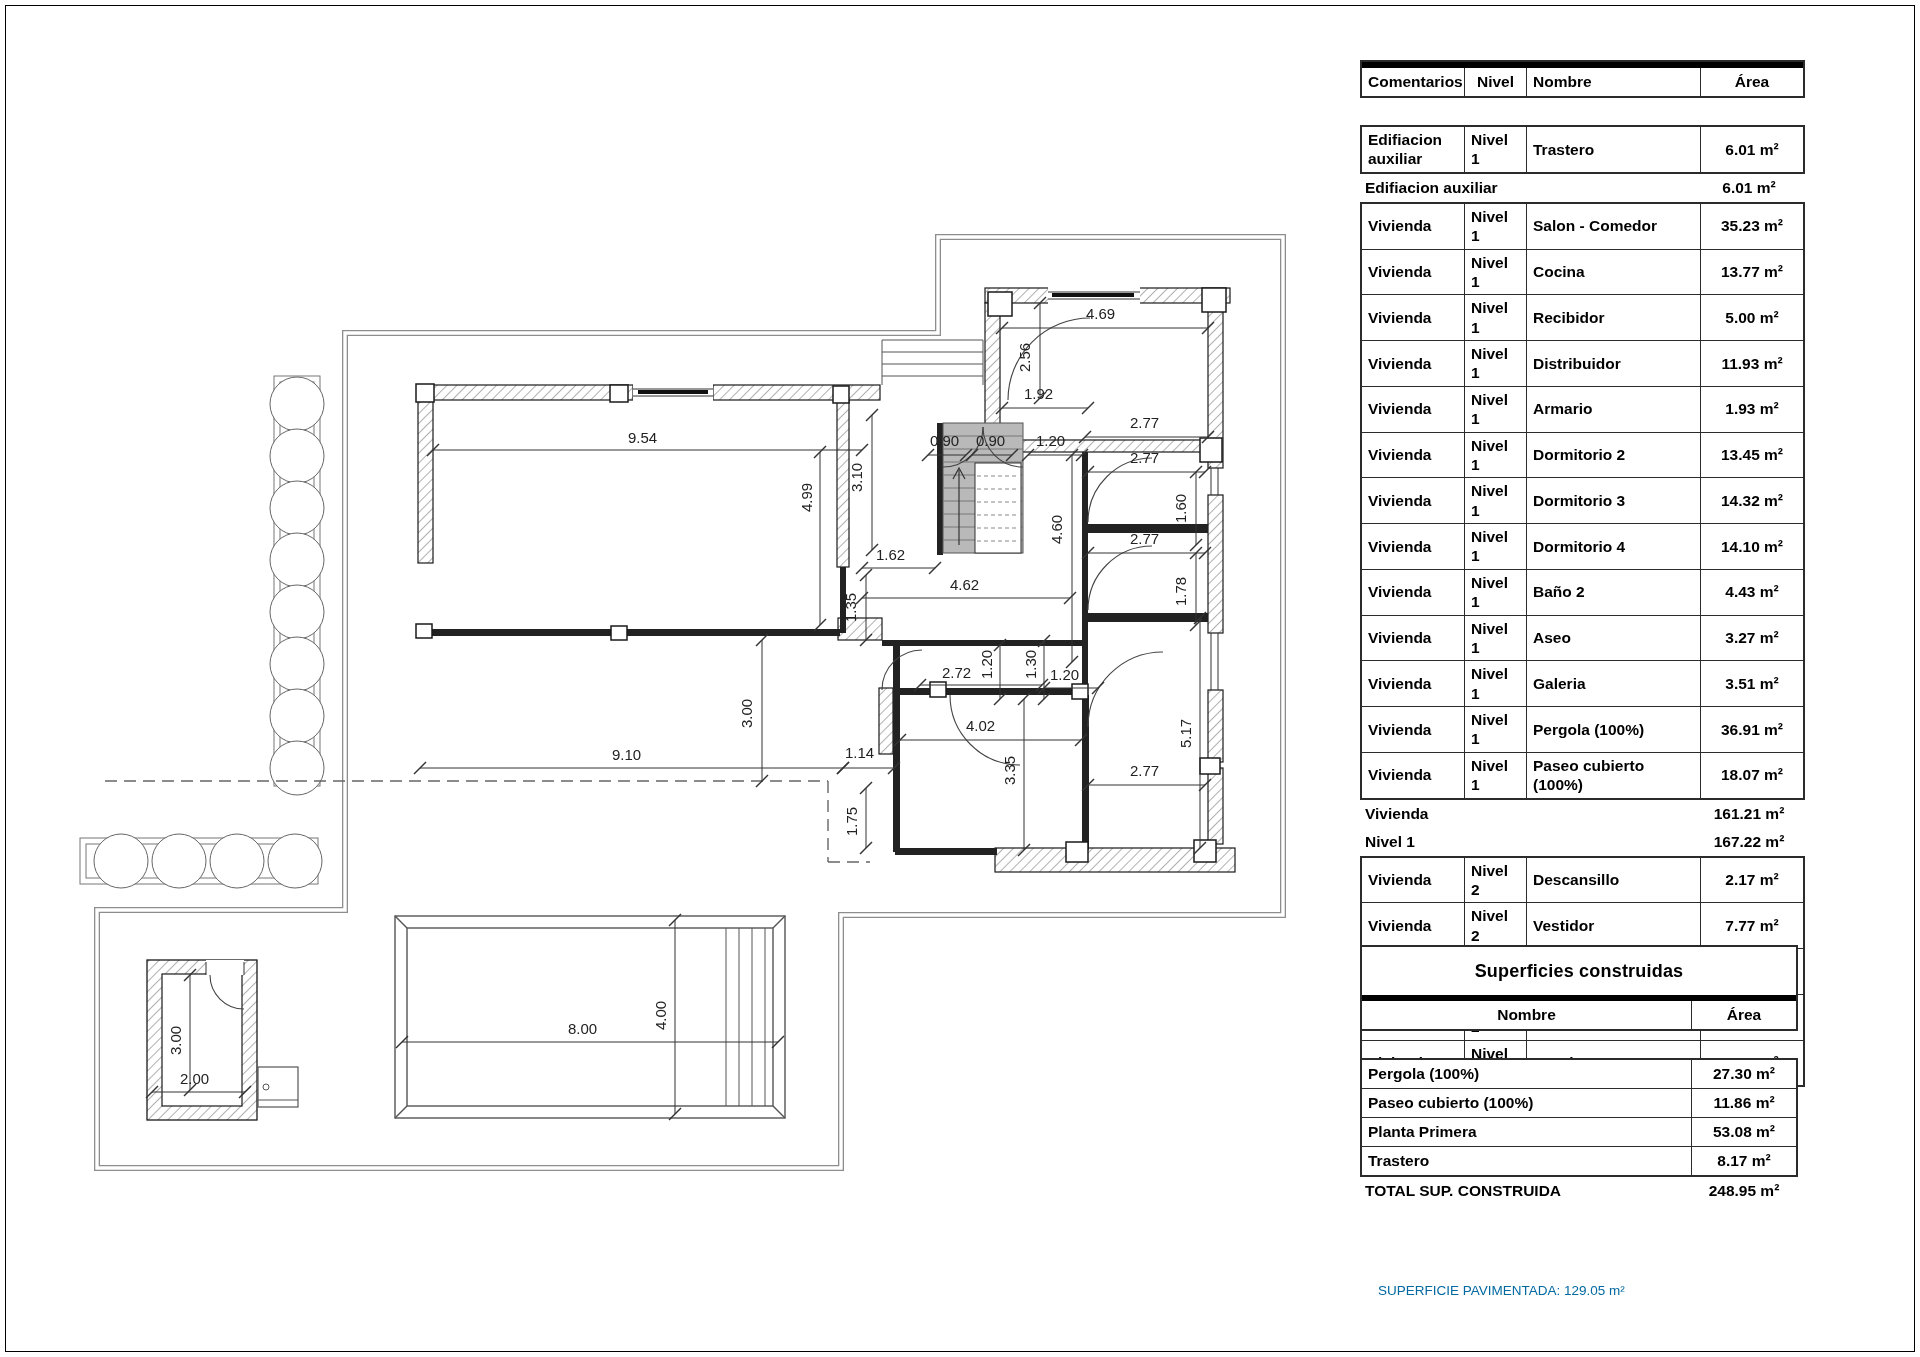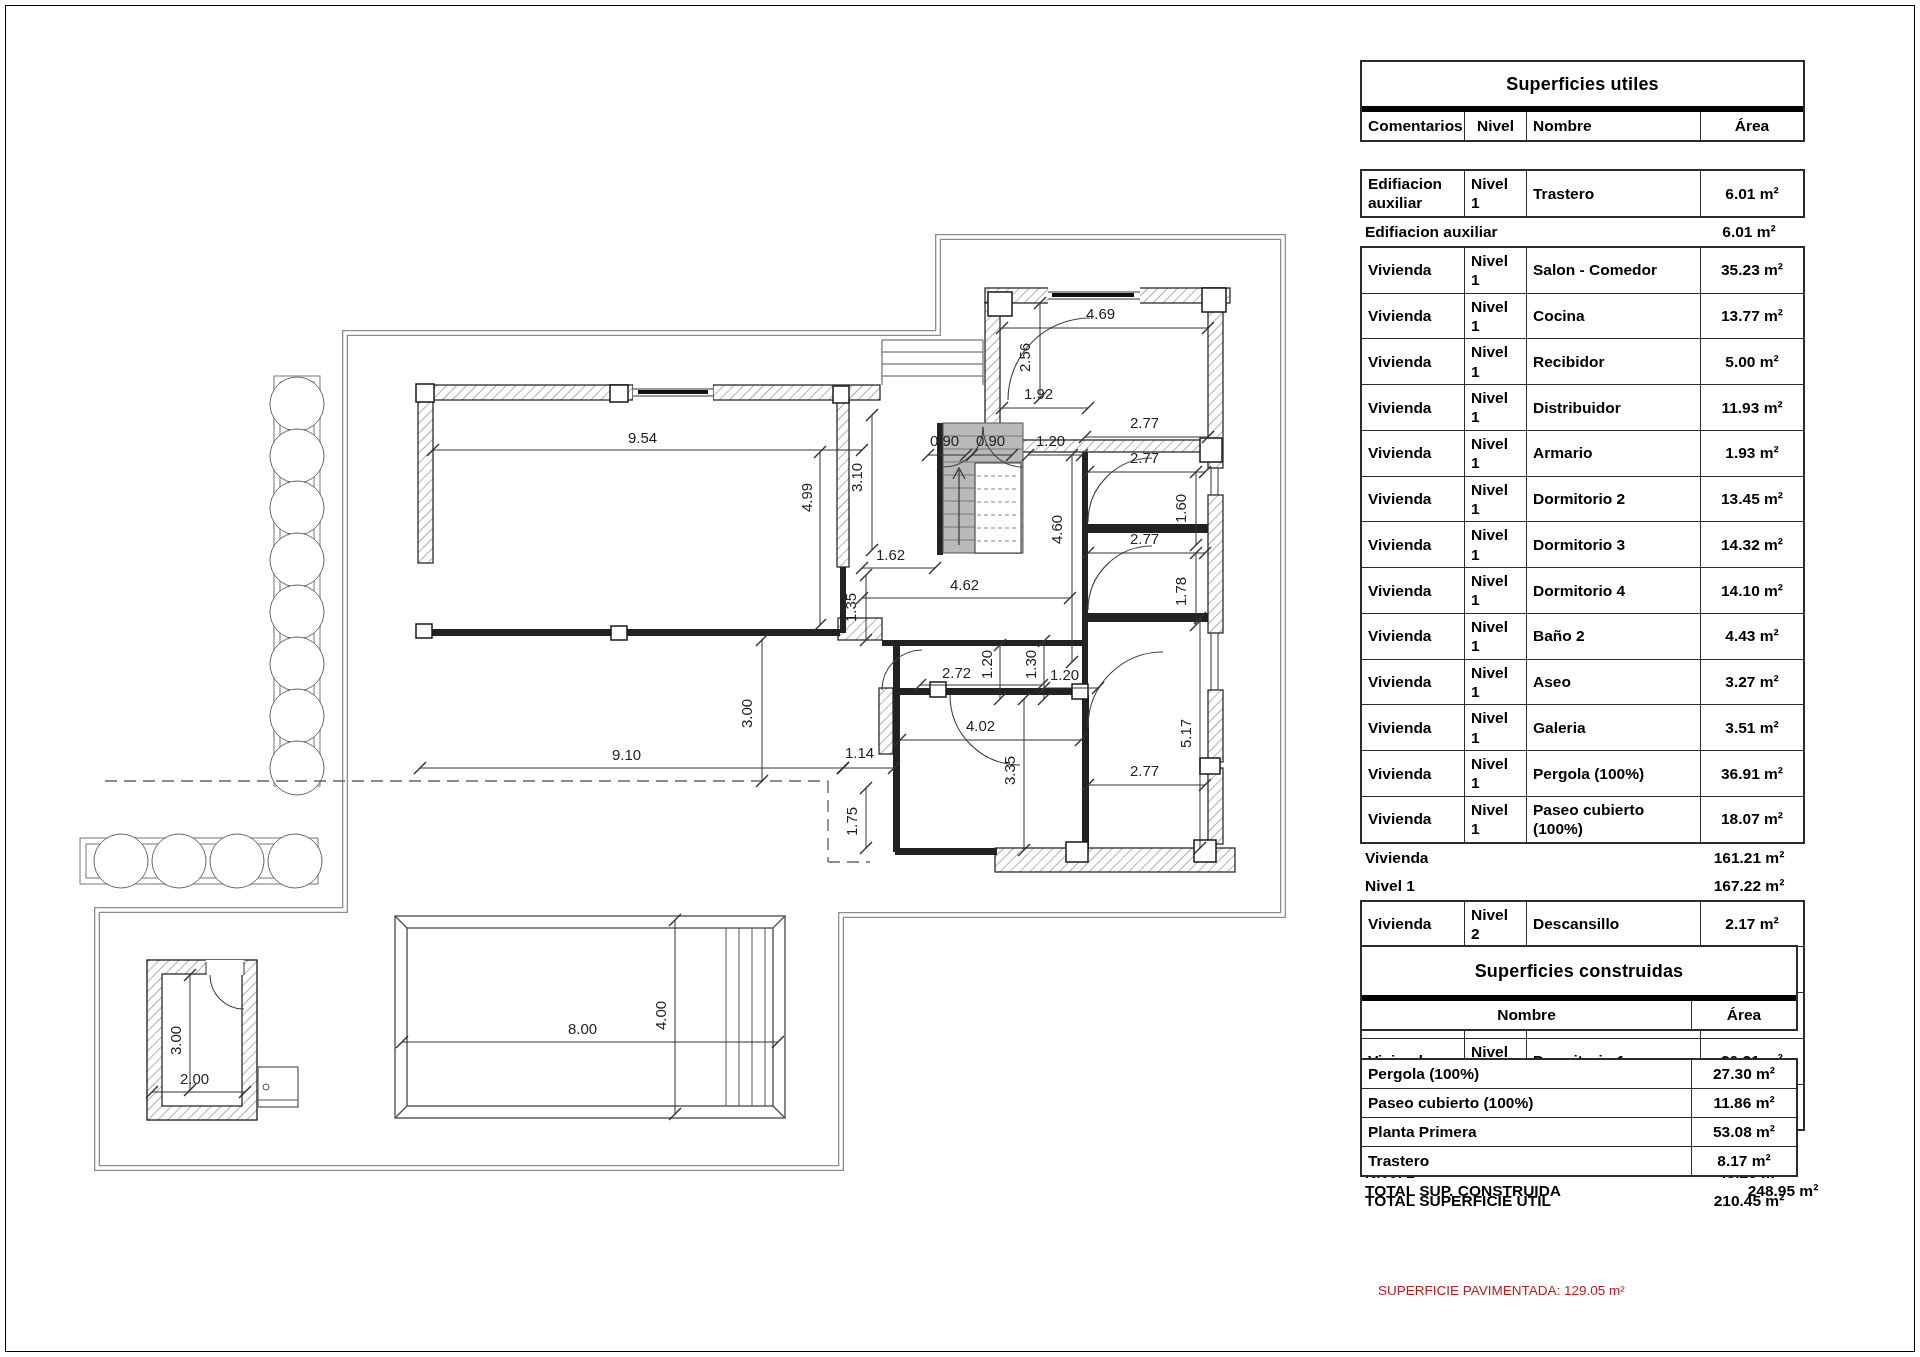--- a/index.html
+++ b/index.html
@@ -18,21 +18,21 @@
   .trow:first-child{border-top:none}
   .c{padding:3px 6px;border-right:1.5px solid #2b2b2b;display:flex;align-items:center;
      font-weight:bold;font-size:15.5px;min-height:22px;line-height:1.25}
   .c.last{border-right:none;justify-content:center;text-align:center}
   .c.hc{justify-content:center}
   .srow{display:grid;grid-template-columns:337px 104px;align-items:center;min-height:28px;
         font-weight:bold;font-size:15.5px}
   .srow .lbl{padding-left:5px}
   .srow .amt{text-align:center}
   .gap{height:27px}
-  #footnote{position:absolute;left:1378px;top:1283px;font-size:13.5px;color:#b91c1c;
+  #footnote{position:absolute;left:1378px;top:1283px;font-size:13.5px;color:#0369a1;
             font-weight:normal}
 </style>
 </head>
 <body>
 
 <div id="screen">
   <div id="frame"></div>
 
   <svg id="plan" width="1920" height="1357" viewBox="0 0 1920 1357">
     <defs>
@@ -354,21 +354,20 @@
         <text x="568" y="1034" fill="#222" font-size="15" font-family="&quot;Liberation Sans&quot;,sans-serif">8.00</text>
         <line x1="675" y1="920" x2="675" y2="1114" stroke="#333" stroke-width="1"></line>
         <line x1="669" y1="926" x2="681" y2="914" stroke="#333" stroke-width="1.4"></line>
         <line x1="669" y1="1120" x2="681" y2="1108" stroke="#333" stroke-width="1.4"></line>
         <text x="666" y="1030" fill="#222" font-size="15" font-family="&quot;Liberation Sans&quot;,sans-serif" transform="rotate(-90 666 1030)">4.00</text>
       </g>
   </svg>
 
   <div class="tbl" id="t1" style="left:1360px;top:60px;width:445px">
     <div class="box">
-      <div class="title">Superficies utiles</div>
       <div class="g4 hrow" id="t1-head">
           <div class="c ">Comentarios</div>
           <div class="c hc">Nivel</div>
           <div class="c ">Nombre</div>
           <div class="c last">Área</div>
         </div>
     </div>
     <div class="gap"></div>
     <div id="t1-body">
         <div class="box">
@@ -539,21 +538,21 @@
           </div>
           <div class="g2 trow">
             <div class="c">Planta Primera</div>
             <div class="c last">53.08 m²</div>
           </div>
           <div class="g2 trow">
             <div class="c">Trastero</div>
             <div class="c last">8.17 m²</div>
           </div>
         </div>
-        <div class="srow" style="grid-template-columns: 334px 100px; gap: 39px;">
+        <div class="srow" style="grid-template-columns: 334px 100px;">
           <div class="lbl">TOTAL SUP. CONSTRUIDA</div>
           <div class="amt">248.95 m²</div>
         </div>
       </div>
   </div>
 
   <div id="footnote">SUPERFICIE PAVIMENTADA: 129.05 m²</div>
 </div>
 
 </body></html>

